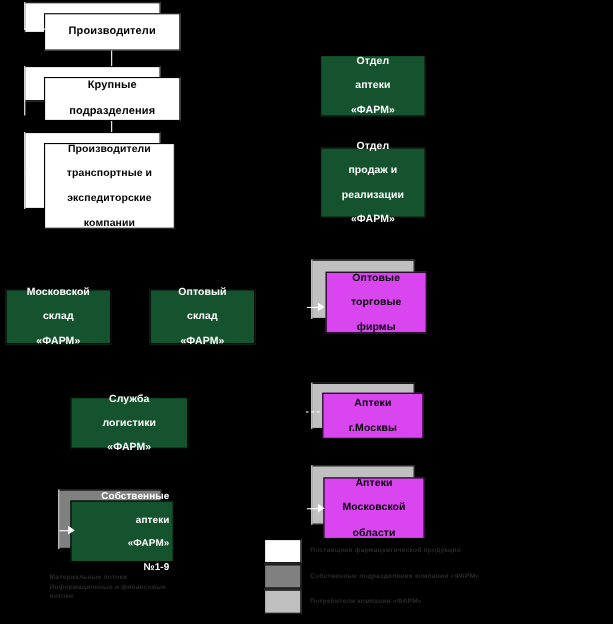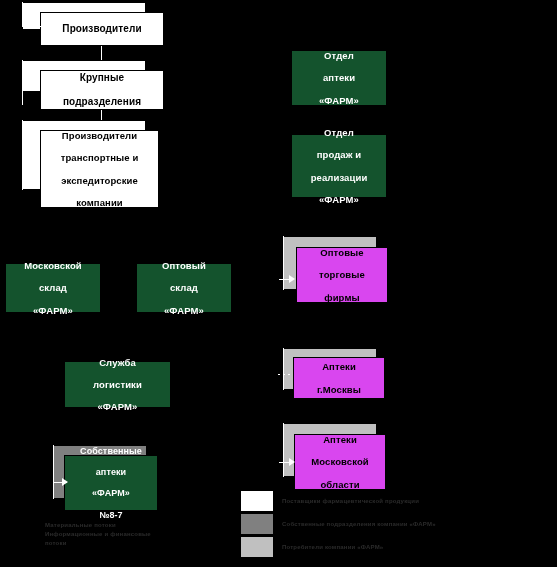--- a/index.html
+++ b/index.html
@@ -198,26 +198,26 @@
         <span>области</span>
       </span>
     </div>
   </div>
   <div class="hline" style="left:279px;top:462px;width:14px;"></div>
   <div class="arrow-right" style="left:289px;top:458px;"></div>
   <div class="vline" style="left:283px;top:423px;height:54px;"></div>
 
   <div class="node">
     <div class="shadow sh-mid" style="left:53px;top:445px;width:94px;height:54px;"></div>
-    <div class="face fill-mid" style="left:64px;top:455px;width:94px;height:56px;font-size:9px;">
+    <div class="face fill-mid" style="left:64px;top:455px;width:94px;height:56px;font-size:9px;text-align:right;">
       <span>
         <span>Собственные</span><br>
         <span>аптеки</span><br>
         <span>«ФАРМ»</span><br>
-        <span>№8-7</span>
+        <span>№1-9</span>
       </span>
     </div>
   </div>
   <div class="hline" style="left:54px;top:482px;width:13px;"></div>
   <div class="arrow-right" style="left:62px;top:478px;"></div>
   <div class="vline" style="left:53px;top:445px;height:54px;"></div>
 
   <div class="note" style="left:45px;top:521px;width:135px;">Материальные потоки<br>Информационные и финансовые<br>потоки</div>
 
   <div id="legend" style="left:240px;top:490px;width:310px;height:74px;">

